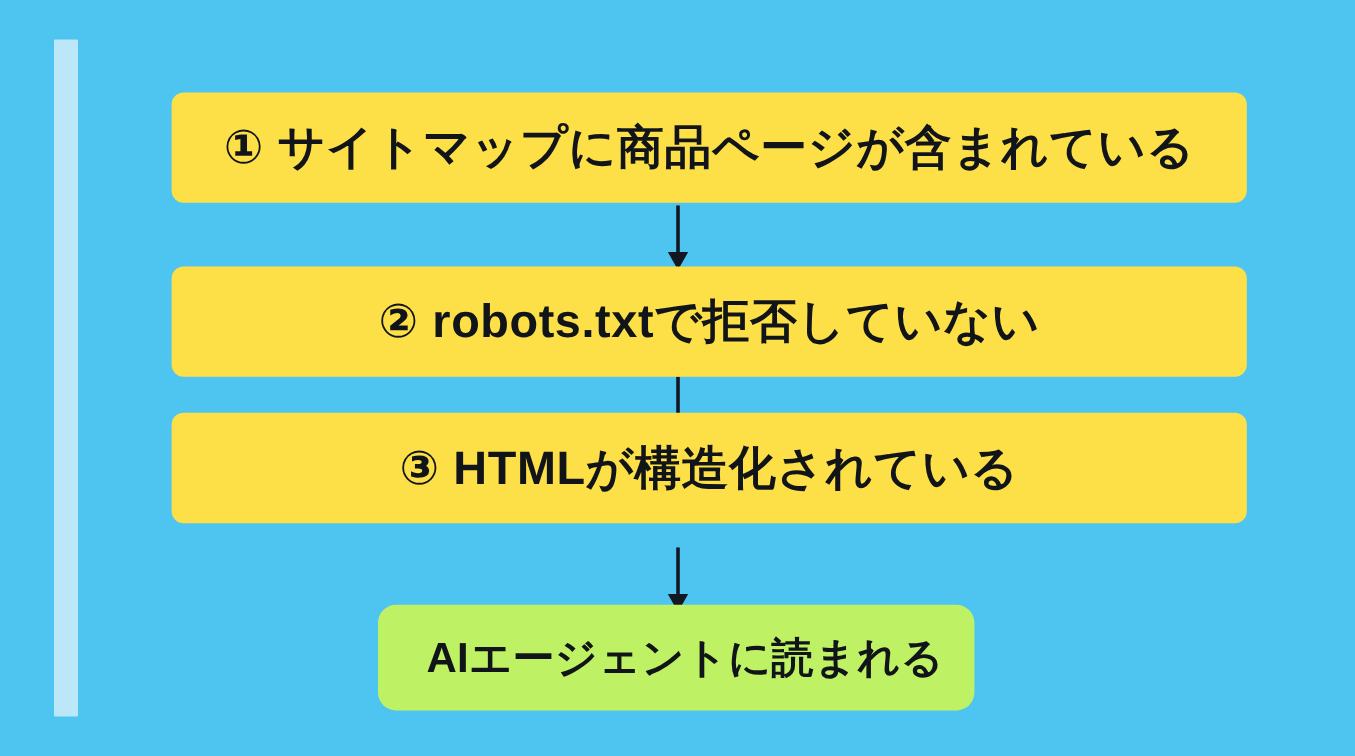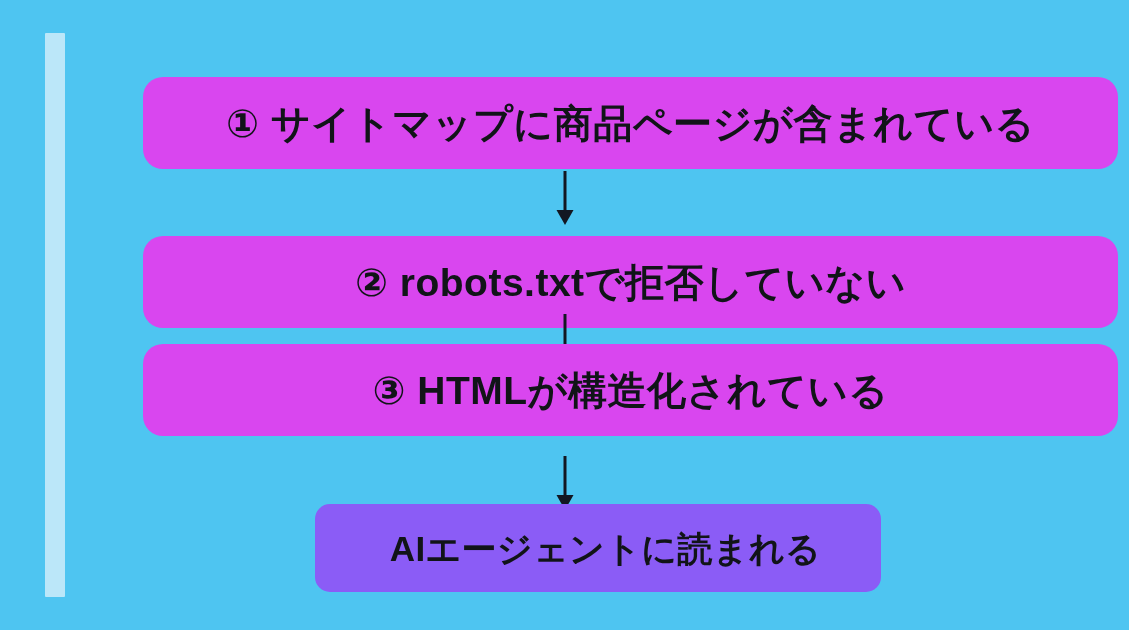--- a/index.html
+++ b/index.html
@@ -38,40 +38,40 @@
     position: absolute;
     left: 0;
     top: 0;
     width: 1129px;
     height: 630px;
   }
 
   .step-box {
     position: absolute;
     left: 143px;
-    width: 975px;
+    width: 896px;
     height: 92px;
-    background: #d946ef;
-    border-radius: 20px;
+    background: #fde047;
+    border-radius: 10px;
     display: flex;
     align-items: center;
     justify-content: center;
     box-sizing: border-box;
   }
 
   .step-box.step-1 { top: 77px; }
-  .step-box.step-2 { top: 236px; }
+  .step-box.step-2 { top: 222px; }
   .step-box.step-3 { top: 344px; }
 
   .step-box.result {
     left: 315px;
-    width: 566px;
+    width: 497px;
     height: 88px;
     top: 504px;
-    background: #8b5cf6;
+    background: #bef264;
     border-radius: 15px;
     padding-left: 15px;
   }
 
   .step-label {
     font-family: "Liberation Sans", "DejaVu Sans", sans-serif;
     font-weight: bold;
     font-size: 39px;
     color: #111418;
     letter-spacing: 0.5px;

